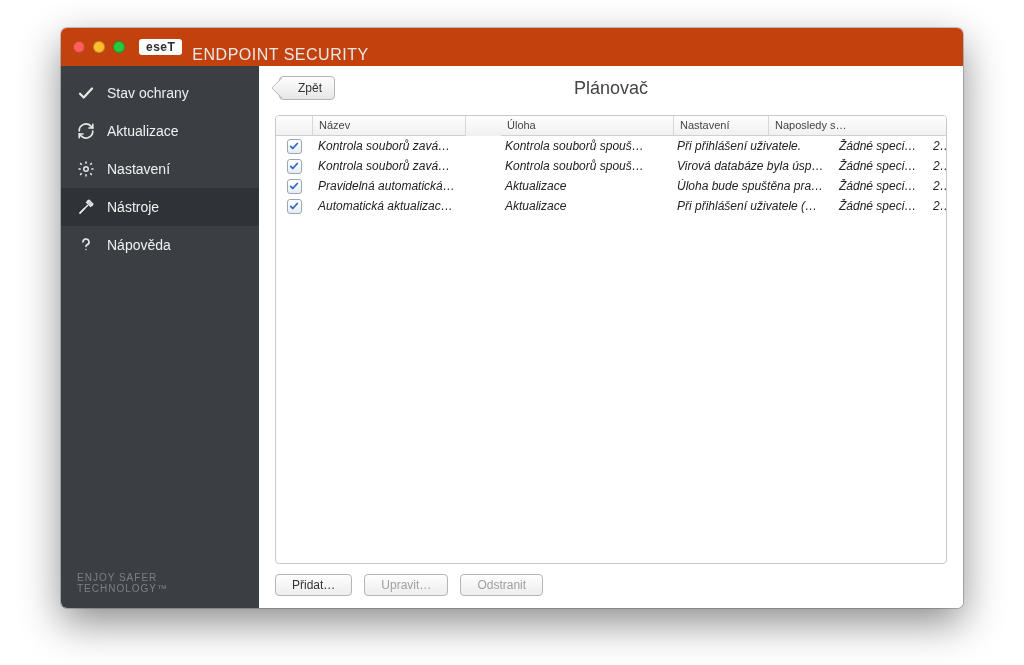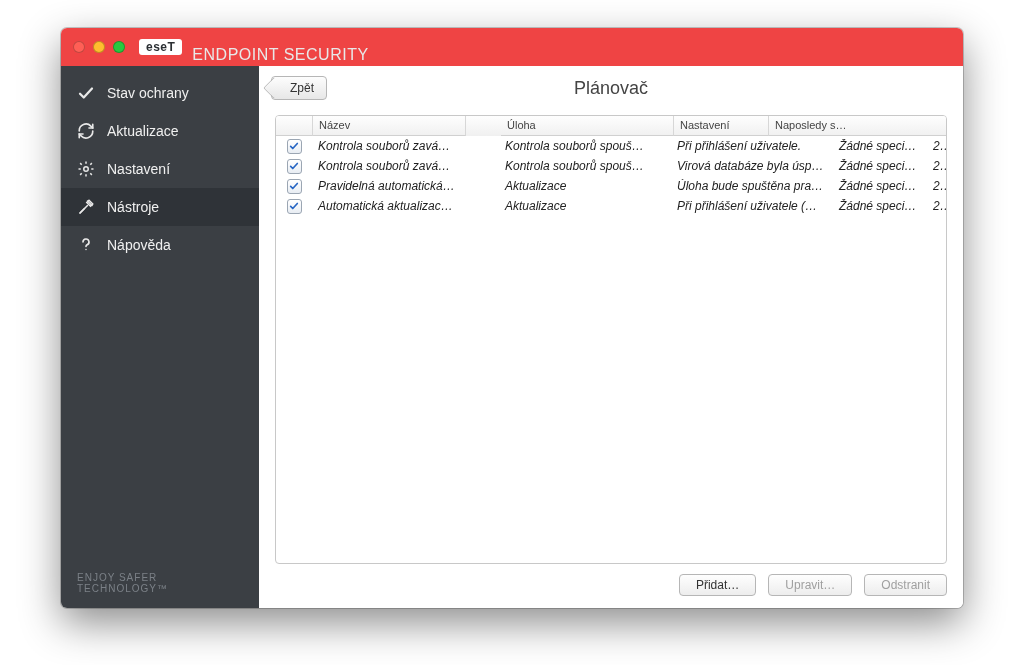--- a/index.html
+++ b/index.html
@@ -5,21 +5,21 @@
   html,body{margin:0;padding:0;background:#fff;font-family:"Lucida Grande","Helvetica Neue",Arial,sans-serif;font-size:13px;color:#333;}
   .stage{width:1024px;height:665px;position:relative;}
   .window{
     position:absolute;left:61px;top:28px;width:902px;height:580px;
     background:#fff;border-radius:6px;
     box-shadow:0 15px 40px rgba(0,0,0,.45),0 0 0 1px rgba(0,0,0,.2);
     overflow:hidden;display:flex;flex-direction:column;
   }
   
   .titlebar{
-    height:38px;background:#ef4444;display:flex;align-items:center;
+    height:38px;background:#c2410c;display:flex;align-items:center;
     padding:0 12px;flex:0 0 auto;color:#fff;position:relative;
   }
   .traffic{display:flex;gap:8px;margin-right:14px;}
   .tl{width:12px;height:12px;border-radius:50%;box-shadow:inset 0 0 0 1px rgba(0,0,0,.25);}
   .tl.close{background:#ff5f56;}
   .tl.min  {background:#ffbd2e;}
   .tl.max  {background:#27c93f;}
   .brand{display:flex;align-items:center;gap:10px;}
   .brand-text{font-size:16px;font-weight:400;letter-spacing:.5px;color:#e8e8e8;margin-top:16px;}
   .brand-badge{
@@ -41,21 +41,21 @@
   }
   .nav-item.active{background:#2f3338;}
   .nav-item .icon{width:18px;height:18px;display:flex;align-items:center;justify-content:center;color:#e8e8e8;}
   .nav-item .icon svg{width:18px;height:18px;}
   .sidebar-footer{
     padding:14px 16px;font-size:10px;letter-spacing:1px;color:#7b8087;
   }
   
   .main{flex:1 1 auto;display:flex;flex-direction:column;background:#fff;min-width:0;}
   .main-header{
-    position:relative;height:44px;display:flex;align-items:center;padding:0 12px;
+    position:relative;height:44px;display:flex;align-items:center;padding:0 20px;
     border-bottom:1px solid transparent;
   }
   .back-btn{
     position:relative;height:22px;padding:0 12px 0 18px;
     background:linear-gradient(#fdfdfd,#e7e7e7);
     border:1px solid #b6b6b6;border-radius:4px;font-size:12px;color:#333;
     display:flex;align-items:center;cursor:default;
   }
   .back-btn:before{
     content:"";position:absolute;left:-6px;top:50%;transform:translateY(-50%) rotate(45deg);
@@ -90,21 +90,21 @@
   .c3{width:150px;flex:0 0 auto;}
   .c4{width:82px;flex:0 0 auto;}
   .c5{flex:1 1 auto;}
   
   .chk{
     width:13px;height:13px;border:1px solid #9ba6b3;border-radius:3px;
     background:linear-gradient(#fff,#e8edf3);display:flex;align-items:center;justify-content:center;
   }
   .chk svg{width:10px;height:10px;}
   
-  .footer{flex:0 0 auto;padding:10px 0 2px 0;display:flex;gap:12px;justify-content:flex-end;}
+  .footer{flex:0 0 auto;padding:10px 0 2px 0;display:flex;gap:12px;}
   .btn{
     height:22px;padding:2px 16px 3px;border:1px solid #b6b6b6;border-radius:4px;
     background:linear-gradient(#fefefe,#ededed);font-size:12px;color:#333;cursor:default;
   }
   .btn.disabled{color:#a0a0a0;}
 </style>
 </head>
 <body>
 
 <div class="stage">

